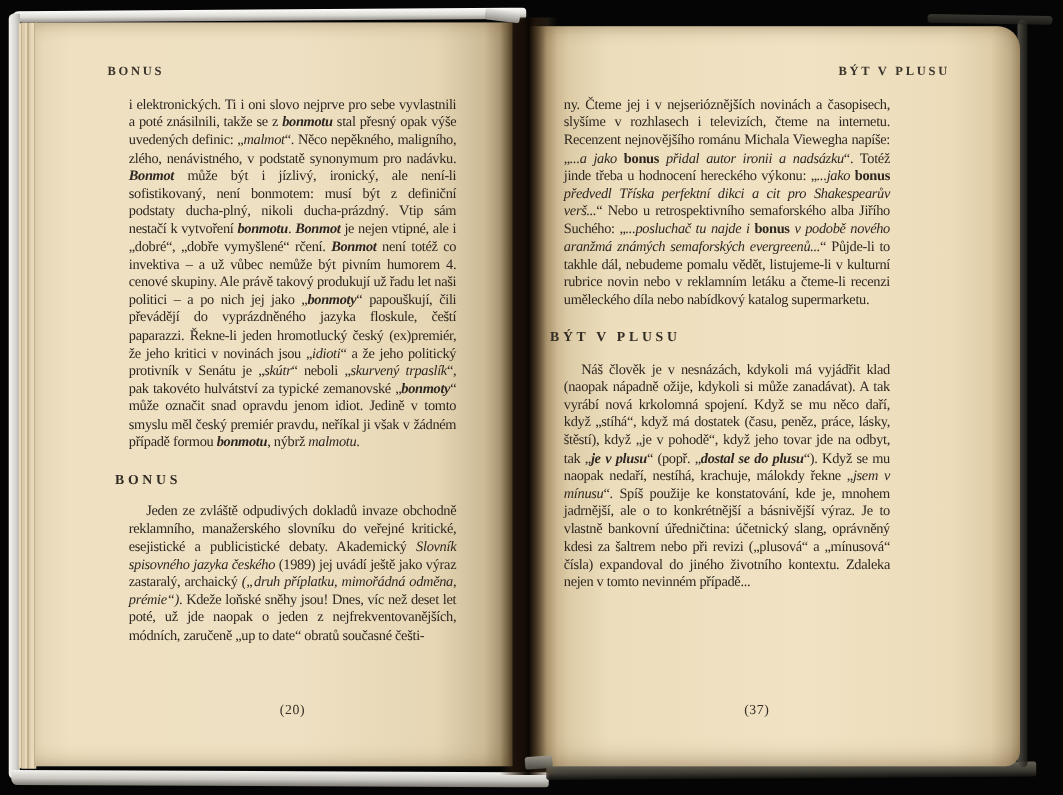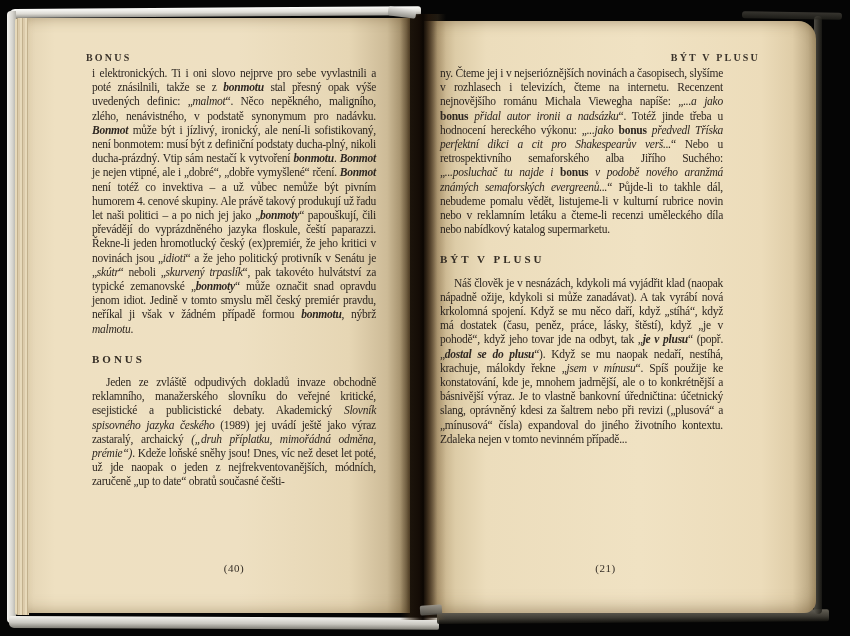--- a/index.html
+++ b/index.html
@@ -91,21 +91,21 @@
   }
   .running-head.left{left:86px;}
   .running-head.right{left:462px;width:298px;text-align:right;}
   .body-col{
     position:absolute;top:66px;width:284px;
     font-size:11.5px;line-height:14.2px;letter-spacing:-0.25px;
     text-align:justify;color:#2e2721;
   }
   .body-col.left{left:92px;}
   .body-col.right{left:440px;width:283px;}
-  .para{margin:0;text-align:justify;}
+  .para{margin:11px;text-align:justify;}
   .para.indent{text-indent:14px;}
   .s-b{font-weight:bold;}
   .s-i{font-style:italic;}
   .s-bi{font-weight:bold;font-style:italic;}
   .section-heading{
     font-weight:bold;font-size:11px;letter-spacing:3px;
     margin:16px 0 9px 0;text-align:left;text-indent:0;color:#342d25;
   }
   .page-number{
     position:absolute;top:562px;font-size:11px;text-align:center;color:#352e26;
@@ -130,21 +130,21 @@
 <div class="gutter"></div>
 <div class="gutter-top-sliver"></div>
 <div class="gutter-bottom-sliver"></div>
 
 <div class="running-head left text-col">BONUS</div>
 <div class="body-col left" id="left-body">
     <p class="para"><span>i elektronických. Ti i oni slovo nejprve pro sebe vyvlastnili a poté znásilnili, takže se z </span><span class="s-bi">bonmotu</span><span> stal přesný opak výše uvedených definic: „</span><span class="s-i">malmot</span><span>“. Něco nepěkného, maligního, zlého, nenávistného, v podstatě synonymum pro nadávku. </span><span class="s-bi">Bonmot</span><span> může být i jízlivý, ironický, ale není-li sofistikovaný, není bonmotem: musí být z definiční podstaty ducha-plný, nikoli ducha-prázdný. Vtip sám nestačí k vytvoření </span><span class="s-bi">bonmotu</span><span>. </span><span class="s-bi">Bonmot</span><span> je nejen vtipné, ale i „dobré“, „dobře vymyšlené“ rčení. </span><span class="s-bi">Bonmot</span><span> není totéž co invektiva – a už vůbec nemůže být pivním humorem 4. cenové skupiny. Ale právě takový produkují už řadu let naši politici – a po nich jej jako „</span><span class="s-bi">bonmoty</span><span>“ papouškují, čili převádějí do vyprázdněného jazyka floskule, čeští paparazzi. Řekne-li jeden hromotlucký český (ex)premiér, že jeho kritici v novinách jsou „</span><span class="s-i">idioti</span><span>“ a že jeho politický protivník v Senátu je „</span><span class="s-i">skútr</span><span>“ neboli „</span><span class="s-i">skurvený trpaslík</span><span>“, pak takovéto hulvátství za typické zemanovské „</span><span class="s-bi">bonmoty</span><span>“ může označit snad opravdu jenom idiot. Jedině v tomto smyslu měl český premiér pravdu, neříkal ji však v žádném případě formou </span><span class="s-bi">bonmotu</span><span>, nýbrž </span><span class="s-i">malmotu</span><span>.</span></p>
     <div class="section-heading">BONUS</div>
     <p class="para indent"><span>Jeden ze zvláště odpudivých dokladů invaze obchodně reklamního, manažerského slovníku do veřejné kritické, esejistické a publicistické debaty. Akademický </span><span class="s-i">Slovník spisovného jazyka českého</span><span> (1989) jej uvádí ještě jako výraz zastaralý, archaický </span><span class="s-i">(„druh příplatku, mimořádná odměna, prémie“)</span><span>. Kdeže loňské sněhy jsou! Dnes, víc než deset let poté, už jde naopak o jeden z nejfrekventovanějších, módních, zaručeně „up to date“ obratů současné češti-</span></p>
   </div>
-<div class="page-number left">(40)</div>
+<div class="page-number left">(20)</div>
 
 <div class="running-head right text-col">BÝT V PLUSU</div>
 <div class="body-col right" id="right-body">
     <p class="para"><span>ny. Čteme jej i v nejserióznějších novinách a časopisech, slyšíme v rozhlasech i televizích, čteme na internetu. Recenzent nejnovějšího románu Michala Viewegha napíše: „</span><span class="s-i">...a jako </span><span class="s-b">bonus</span><span class="s-i"> přidal autor ironii a nadsázku</span><span>“. Totéž jinde třeba u hodnocení hereckého výkonu: „</span><span class="s-i">...jako </span><span class="s-b">bonus</span><span class="s-i"> předvedl Tříska perfektní dikci a cit pro Shakespearův verš...</span><span>“ Nebo u retrospektivního semaforského alba Jiřího Suchého: „</span><span class="s-i">...posluchač tu najde i </span><span class="s-b">bonus</span><span class="s-i"> v podobě nového aranžmá známých semaforských evergreenů...</span><span>“ Půjde-li to takhle dál, nebudeme pomalu vědět, listujeme-li v kulturní rubrice novin nebo v reklamním letáku a čteme-li recenzi uměleckého díla nebo nabídkový katalog supermarketu.</span></p>
     <div class="section-heading">BÝT V PLUSU</div>
     <p class="para indent"><span>Náš člověk je v nesnázách, kdykoli má vyjádřit klad (naopak nápadně ožije, kdykoli si může zanadávat). A tak vyrábí nová krkolomná spojení. Když se mu něco daří, když „stíhá“, když má dostatek (času, peněz, práce, lásky, štěstí), když „je v pohodě“, když jeho tovar jde na odbyt, tak „</span><span class="s-bi">je v plusu</span><span>“ (popř. „</span><span class="s-bi">dostal se do plusu</span><span>“). Když se mu naopak nedaří, nestíhá, krachuje, málokdy řekne „</span><span class="s-i">jsem v mínusu</span><span>“. Spíš použije ke konstatování, kde je, mnohem jadrnější, ale o to konkrétnější a básnivější výraz. Je to vlastně bankovní úředničtina: účetnický slang, oprávněný kdesi za šaltrem nebo při revizi („plusová“ a „mínusová“ čísla) expandoval do jiného životního kontextu. Zdaleka nejen v tomto nevinném případě...</span></p>
   </div>
-<div class="page-number right">(21)</div>
+<div class="page-number right">(37)</div>
 
 </body></html>

